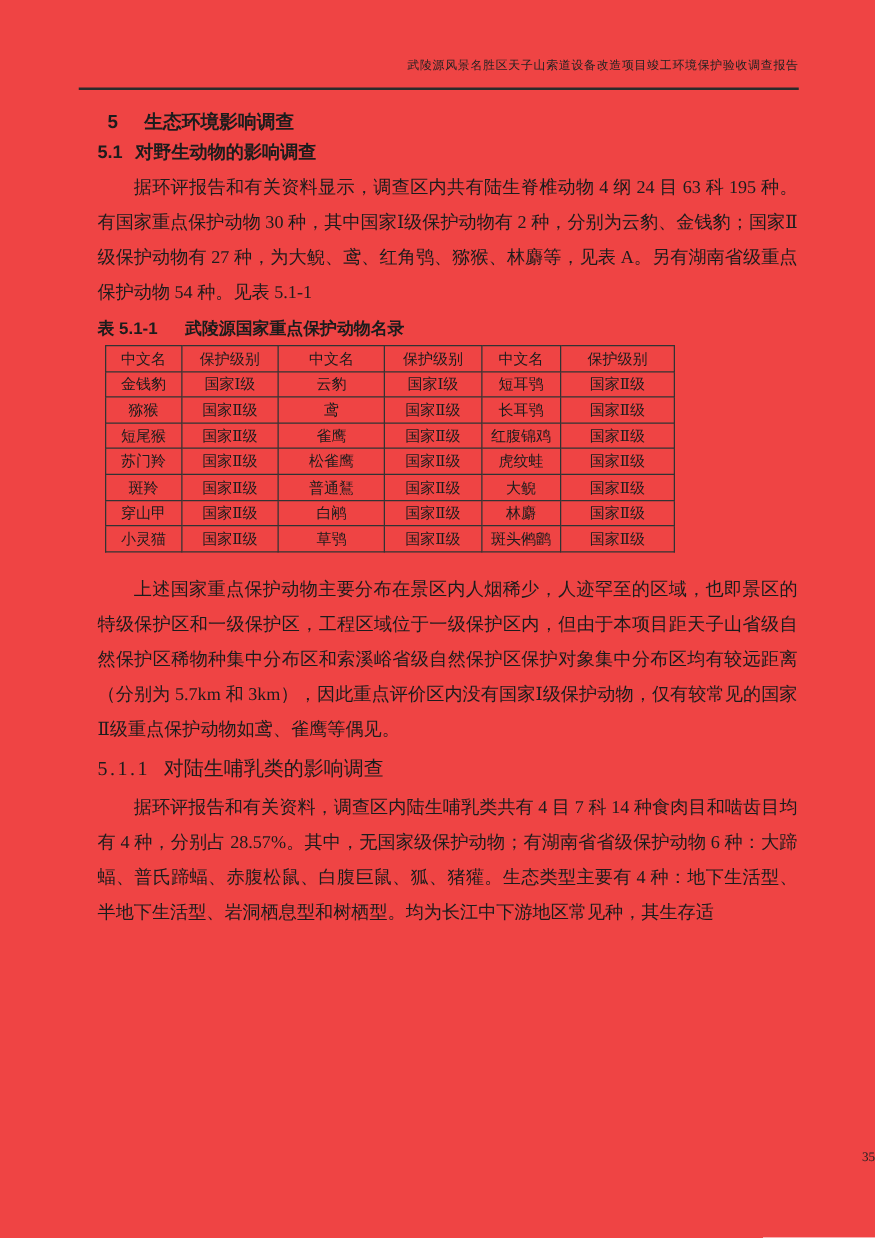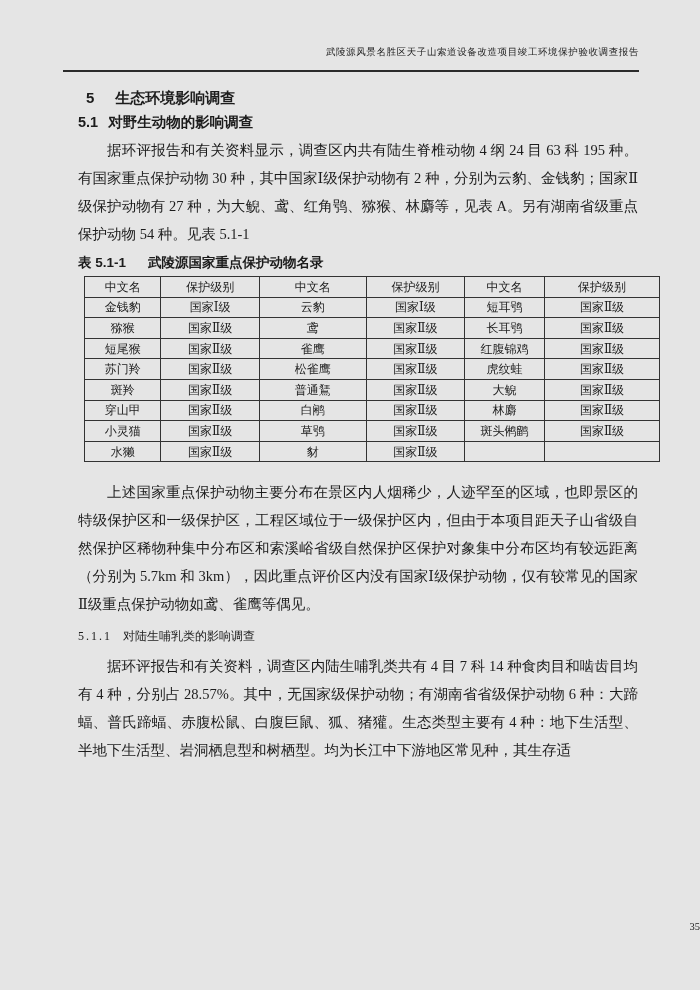--- a/index.html
+++ b/index.html
@@ -4,21 +4,21 @@
 <style>
   html, body {
     margin: 0;
     padding: 0;
     background: #ffffff;
   }
   .page {
     position: relative;
     width: 700px;
     height: 990px;
-    background: #e5e5e5;
+    background: #ef4444;
     color: #1c1c1c;
     font-family: "Liberation Serif", "DejaVu Serif", serif;
     overflow: hidden;
   }
   .running-header {
     position: absolute;
     top: 46px;
     left: 64px;
     right: 61px;
     text-align: right;
@@ -52,21 +52,21 @@
   .h-sub {
     font-family: "Liberation Sans", "DejaVu Sans", sans-serif;
     font-size: 14.5px;
     font-weight: bold;
     line-height: 20px;
     margin: 4px 0 0 0;
   }
   .h-sub .h-num { display: inline-block; margin-right: 10px; }
   .h-subsub {
     font-family: "Liberation Serif", "DejaVu Serif", serif;
-    font-size: 12px;
+    font-size: 16px;
     font-weight: normal;
     line-height: 20px;
     margin: 8px 0 0 0;
   }
   .h-subsub .h-num { display: inline-block; margin-right: 11px; letter-spacing: 2px; }
   .body-p {
     font-size: 14.5px;
     line-height: 28px;
     text-align: justify;
     text-indent: 2em;
@@ -77,21 +77,21 @@
   .table-caption {
     font-family: "Liberation Sans", "DejaVu Sans", sans-serif;
     font-size: 13.5px;
     font-weight: bold;
     text-align: left;
     line-height: 16px;
     margin: 7px 0 0 0;
   }
   .table-caption .cap-label { display: inline-block; margin-right: 22px; }
   .animals-table {
-    width: 576px;
+    width: 456px;
     margin: 5px 0 0 6px;
     border-collapse: collapse;
     table-layout: fixed;
     border: 1.5px solid #222;
   }
   .animals-table th, .animals-table td {
     border: 1px solid #333;
     height: 19.6px;
     padding: 0 2px;
     text-align: center;
@@ -214,28 +214,20 @@
             <td>国家Ⅱ级</td>
           </tr>
           <tr>
             <td>小灵猫</td>
             <td>国家Ⅱ级</td>
             <td>草鸮</td>
             <td>国家Ⅱ级</td>
             <td>斑头鸺鹠</td>
             <td>国家Ⅱ级</td>
           </tr>
-          <tr>
-            <td>水獭</td>
-            <td>国家Ⅱ级</td>
-            <td>豺</td>
-            <td>国家Ⅱ级</td>
-            <td></td>
-            <td></td>
-          </tr>
         </tbody>
       </table>
 
     <p class="body-p after-table">上述国家重点保护动物主要分布在景区内人烟稀少，人迹罕至的区域，也即景区的特级保护区和一级保护区，工程区域位于一级保护区内，但由于本项目距天子山省级自然保护区稀物种集中分布区和索溪峪省级自然保护区保护对象集中分布区均有较远距离（分别为 5.7km 和 3km），因此重点评价区内没有国家Ⅰ级保护动物，仅有较常见的国家Ⅱ级重点保护动物如鸢、雀鹰等偶见。</p>
 
     <div class="h-subsub">
       <span class="h-num">5.1.1</span><span>对陆生哺乳类的影响调查</span>
     </div>
 
     <p class="body-p">据环评报告和有关资料，调查区内陆生哺乳类共有 4 目 7 科 14 种食肉目和啮齿目均有 4 种，分别占 28.57%。其中，无国家级保护动物；有湖南省省级保护动物 6 种：大蹄蝠、普氏蹄蝠、赤腹松鼠、白腹巨鼠、狐、猪獾。生态类型主要有 4 种：地下生活型、半地下生活型、岩洞栖息型和树栖型。均为长江中下游地区常见种，其生存适</p>

